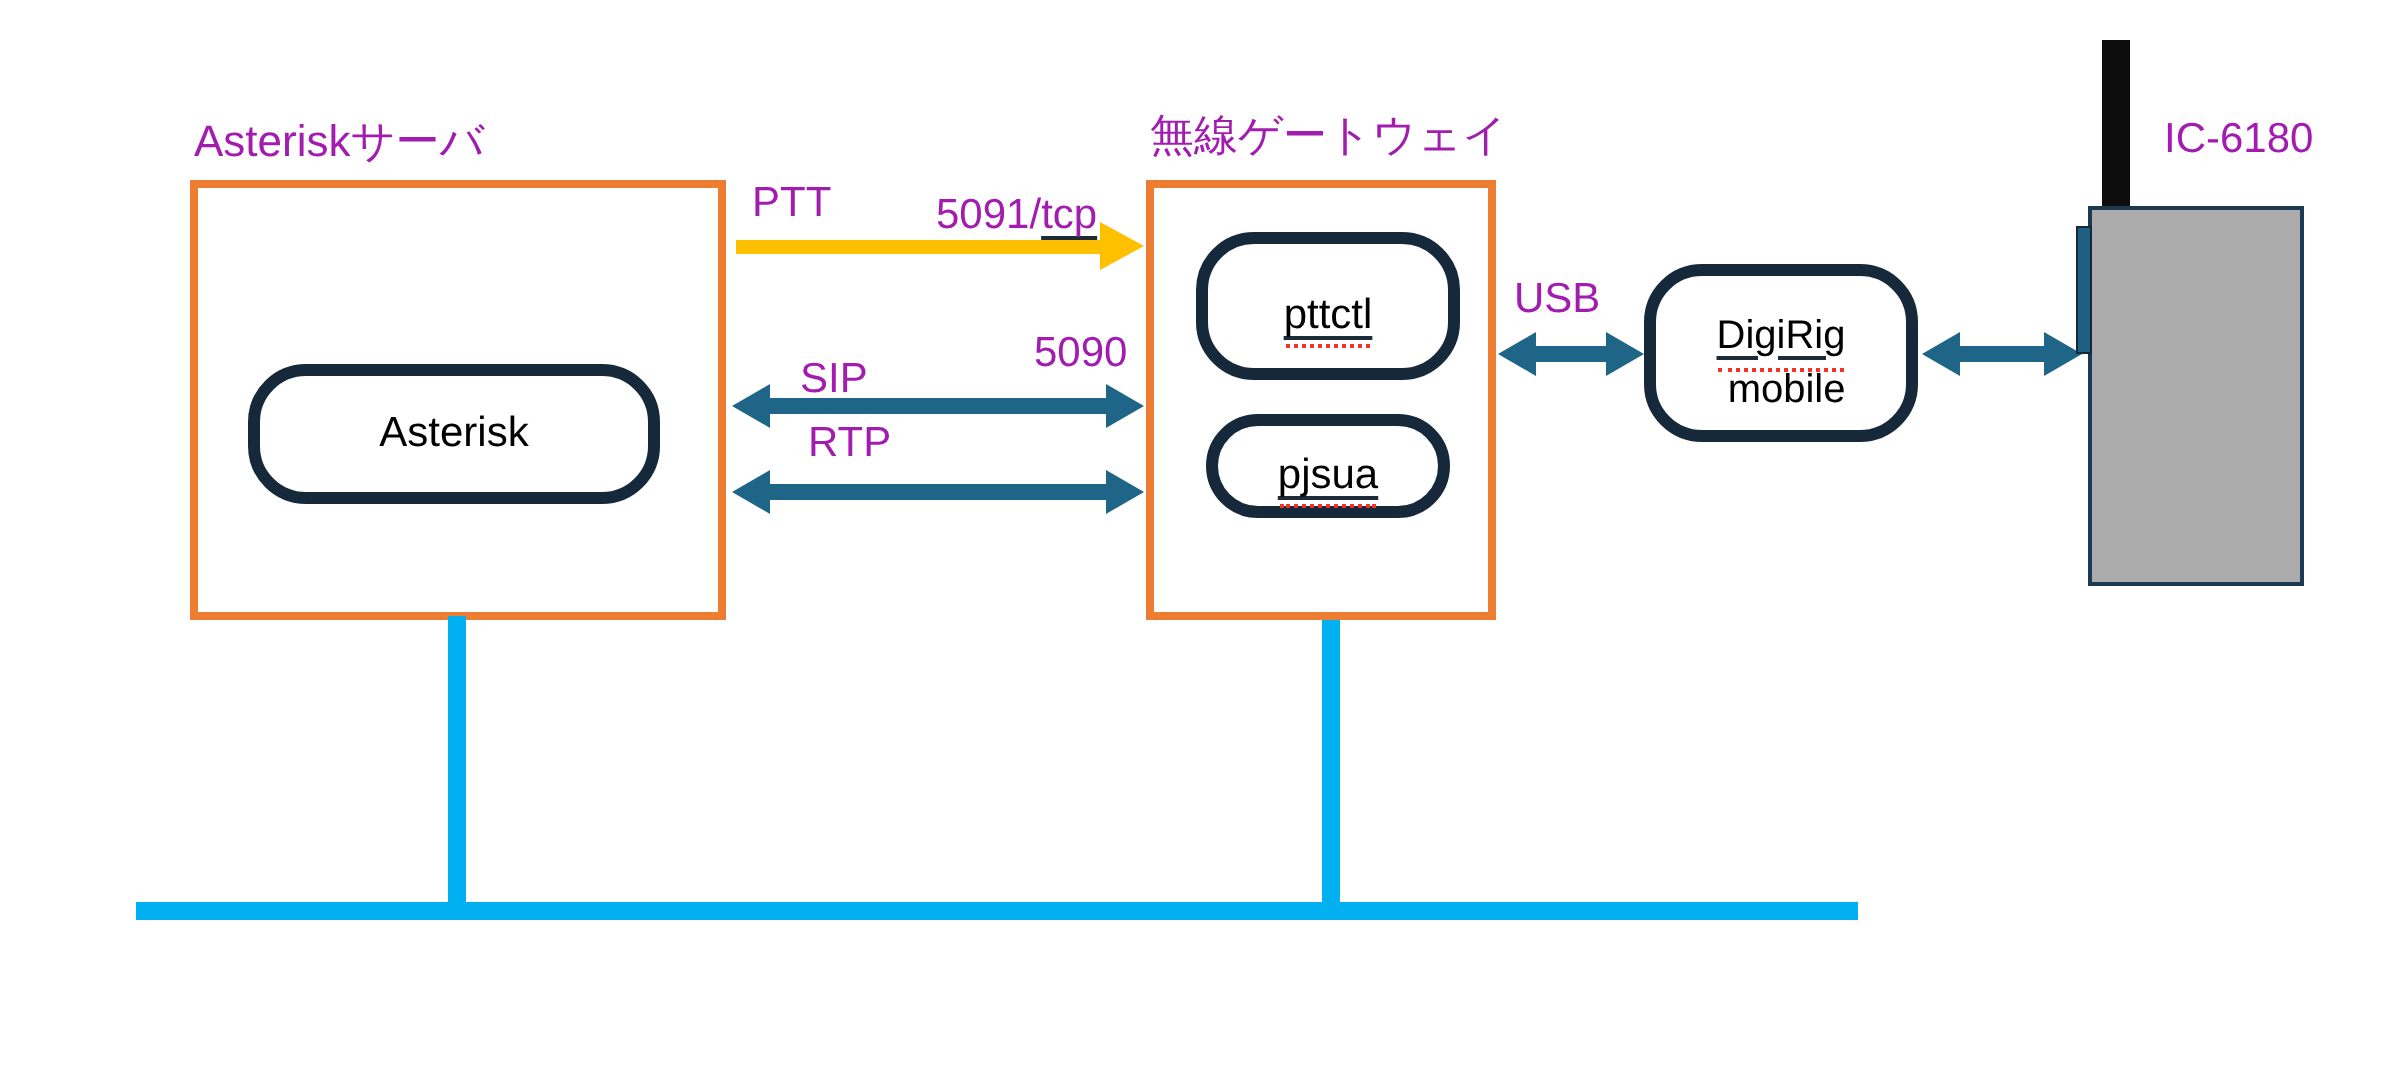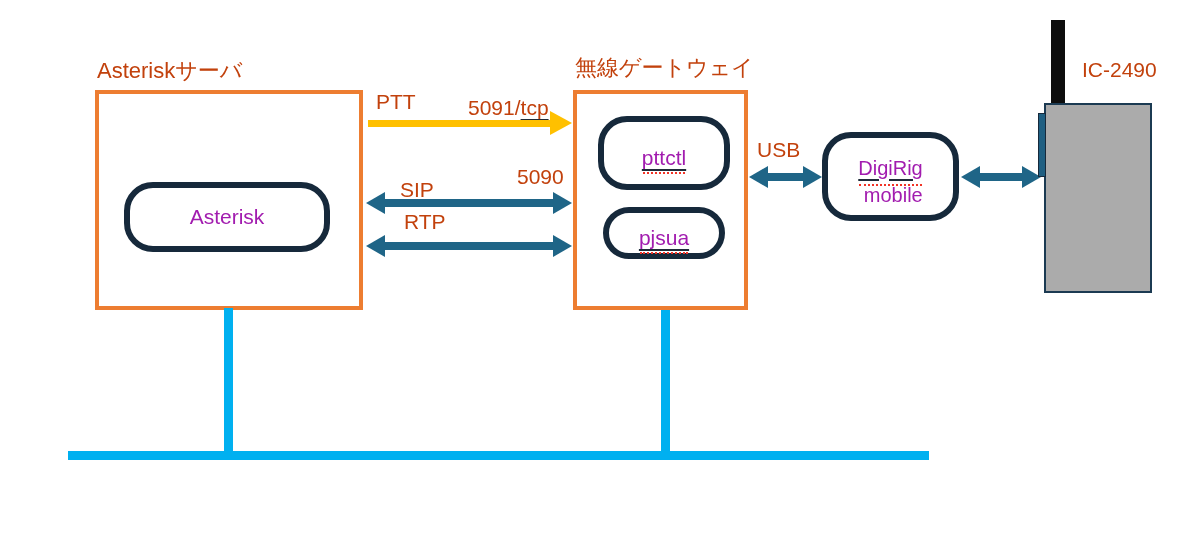--- a/index.html
+++ b/index.html
@@ -3,31 +3,31 @@
 <meta charset="utf-8">
 <style>
   html,body { margin:0; padding:0; background:#ffffff; }
   body { font-family: "Liberation Sans", "DejaVu Sans", sans-serif; color:#262626; }
   #canvas {
     position:relative; width:1200px; height:543px; background:#ffffff; overflow:hidden;
   }
   .abs { position:absolute; }
 
   
-  .lbl { font-size:21px; white-space:nowrap; color:#c2410c; }
+  .lbl { font-size:21px; white-space:nowrap; color:#a21caf; }
   .lbl-lg { font-size:22px; }
 
   
   .group-box { border:4px solid #ED7D31; background:#ffffff; box-sizing:border-box; }
 
   
   .node {
     border:6px solid #16293B; border-radius:29px; background:#ffffff;
     box-sizing:border-box; display:flex; align-items:center; justify-content:center;
-    font-size:21px; color:#a21caf; text-align:center;
+    font-size:21px; color:#000000; text-align:center;
   }
   .node .lines { line-height:27px; }
 
   
   .code-label {
     position:relative; display:inline-block;
     text-decoration:underline; text-decoration-thickness:2px; text-decoration-color:#1d2b38;
     text-underline-offset:4px;
     margin-top:10px;
   }
@@ -111,21 +111,21 @@
       <span>mobile</span>
     </div>
   </div>
 
   <div class="abs arrow teal" style="left:961px; top:166px; width:80px; height:22px;">
     <div class="head head-left"></div>
     <div class="shaft"></div>
     <div class="head head-right"></div>
   </div>
 
-  <div class="abs lbl" style="left:1082px; top:58px;">IC-2490</div>
+  <div class="abs lbl" style="left:1082px; top:58px;">IC-6180</div>
   <div class="abs antenna" style="left:1051px; top:20px; width:14px; height:90px;"></div>
   <div class="abs radio-body" style="left:1044px; top:103px; width:108px; height:190px;"></div>
   <div class="abs radio-jack" style="left:1038px; top:113px; width:8px; height:64px;"></div>
 
   <div class="abs cyan" style="left:224px; top:308px; width:9px; height:145px;"></div>
   <div class="abs cyan" style="left:661px; top:310px; width:9px; height:143px;"></div>
   <div class="abs cyan" style="left:68px; top:451px; width:861px; height:9px;"></div>
 
 </div>
 

